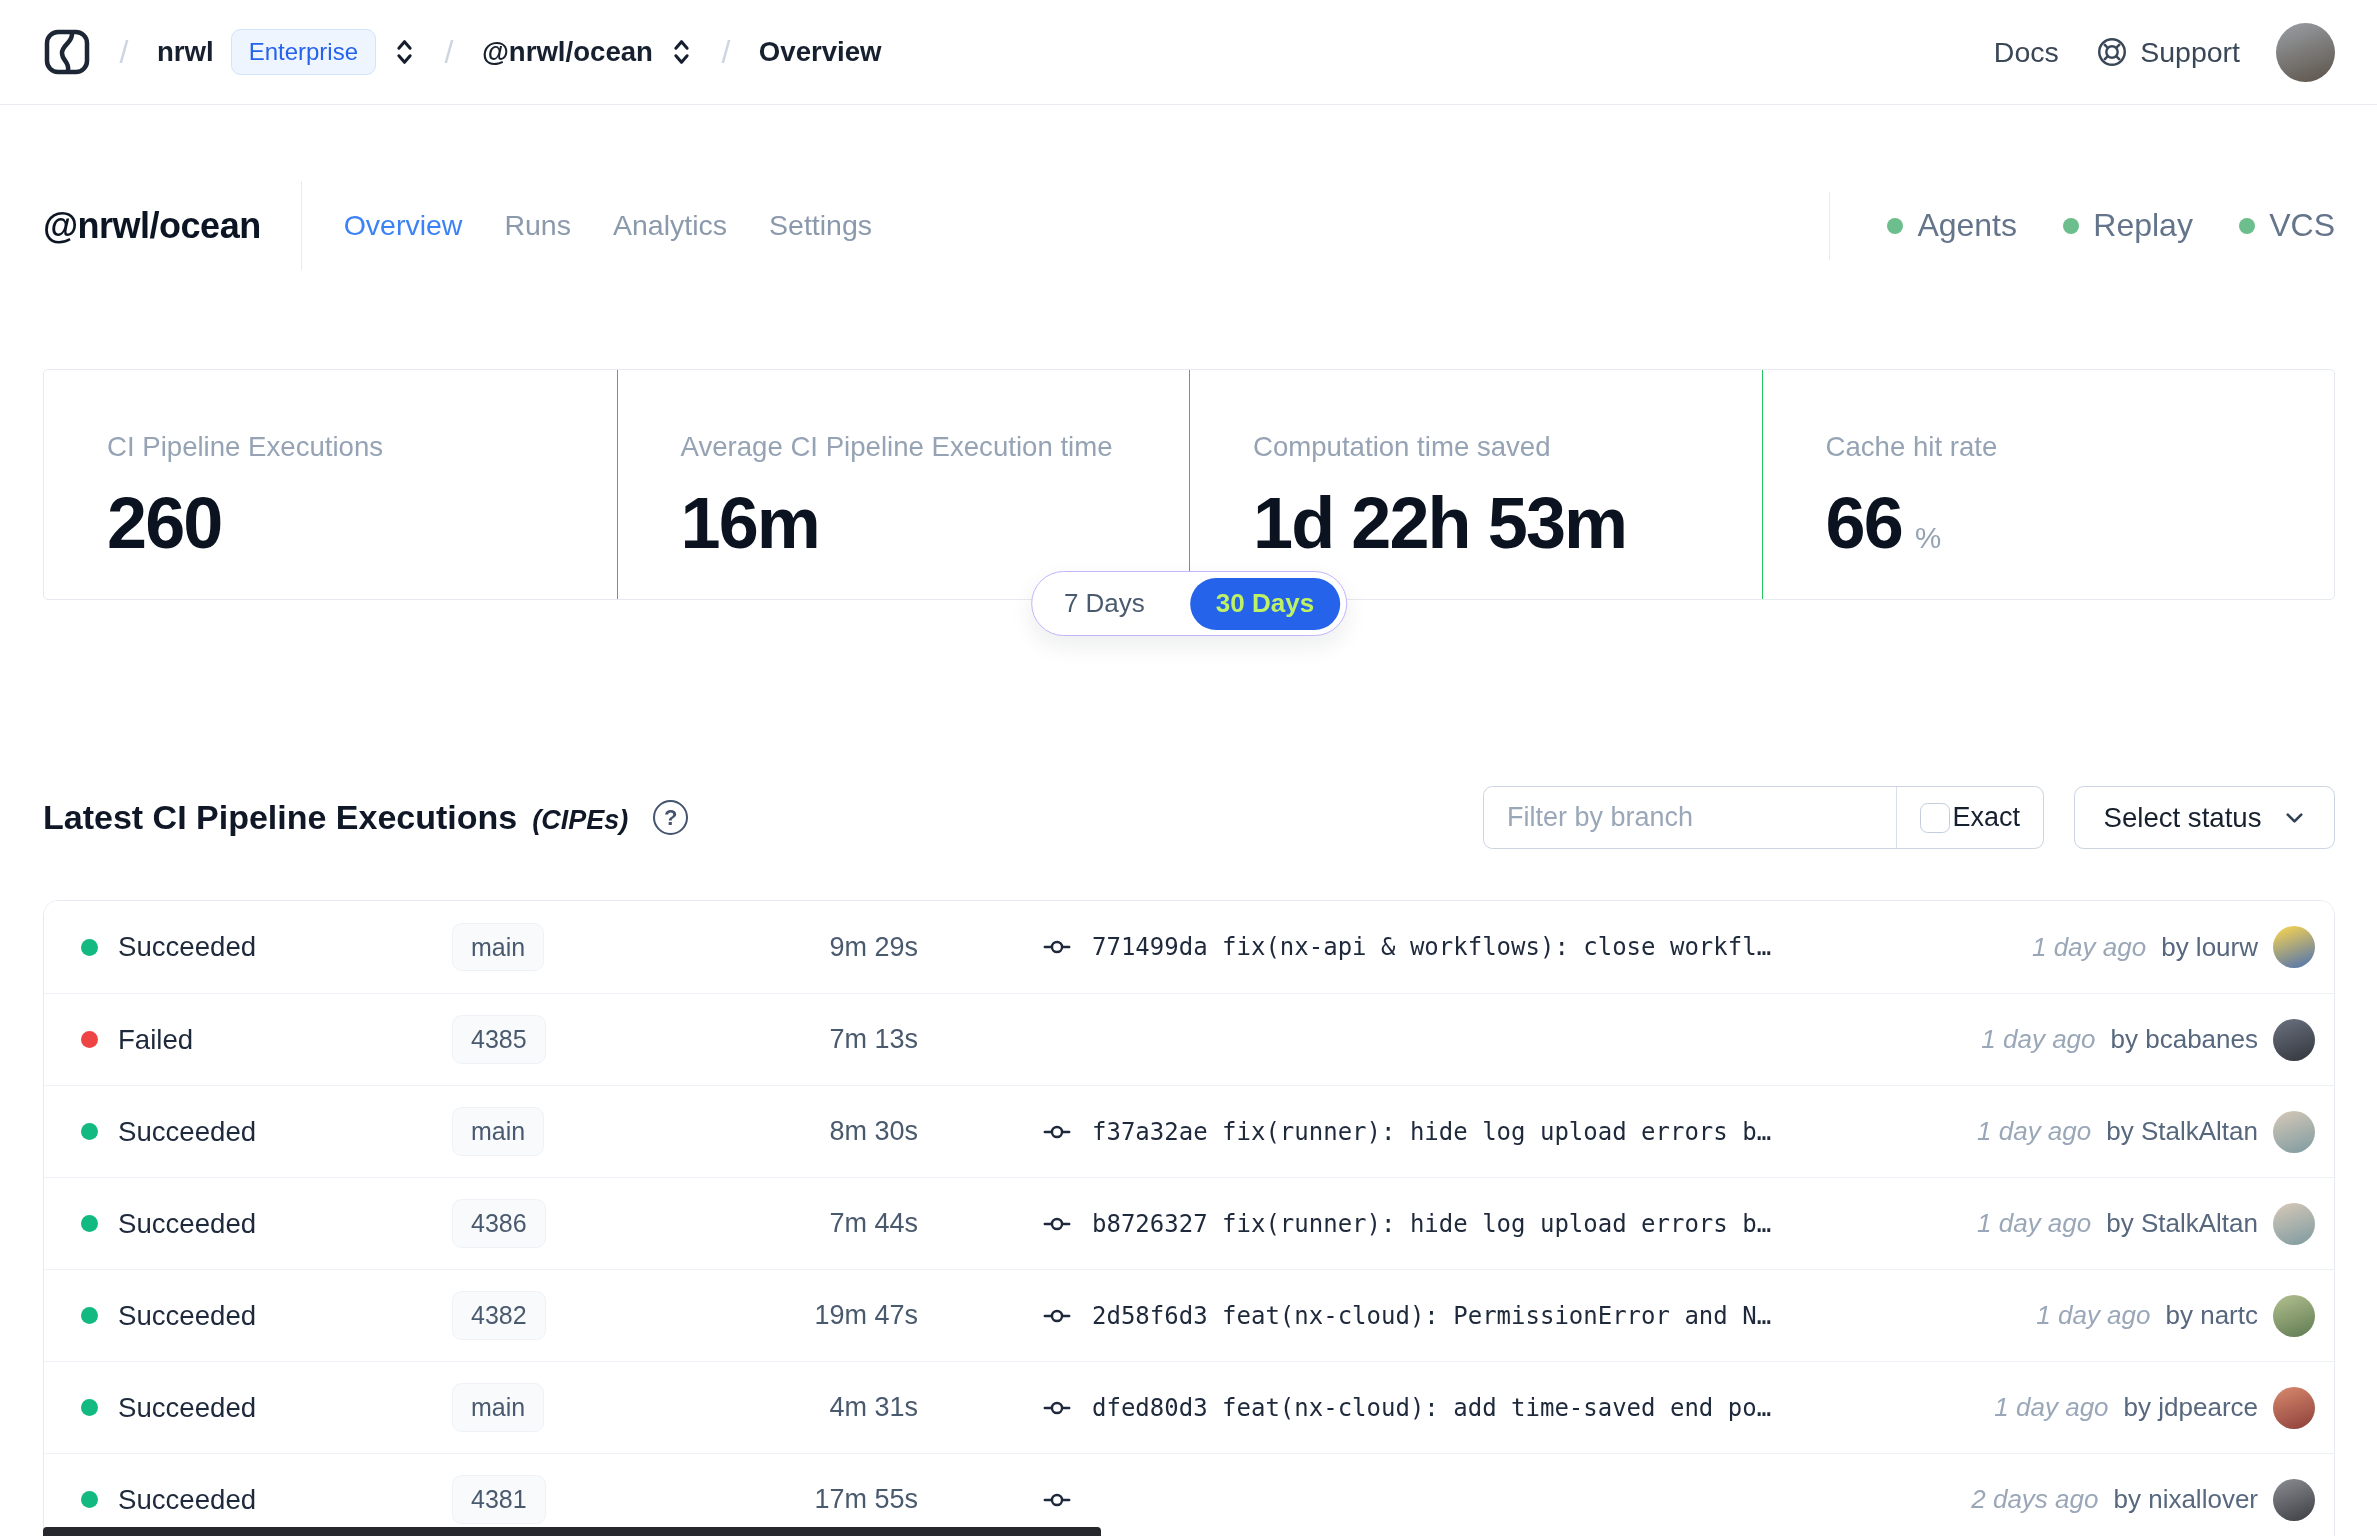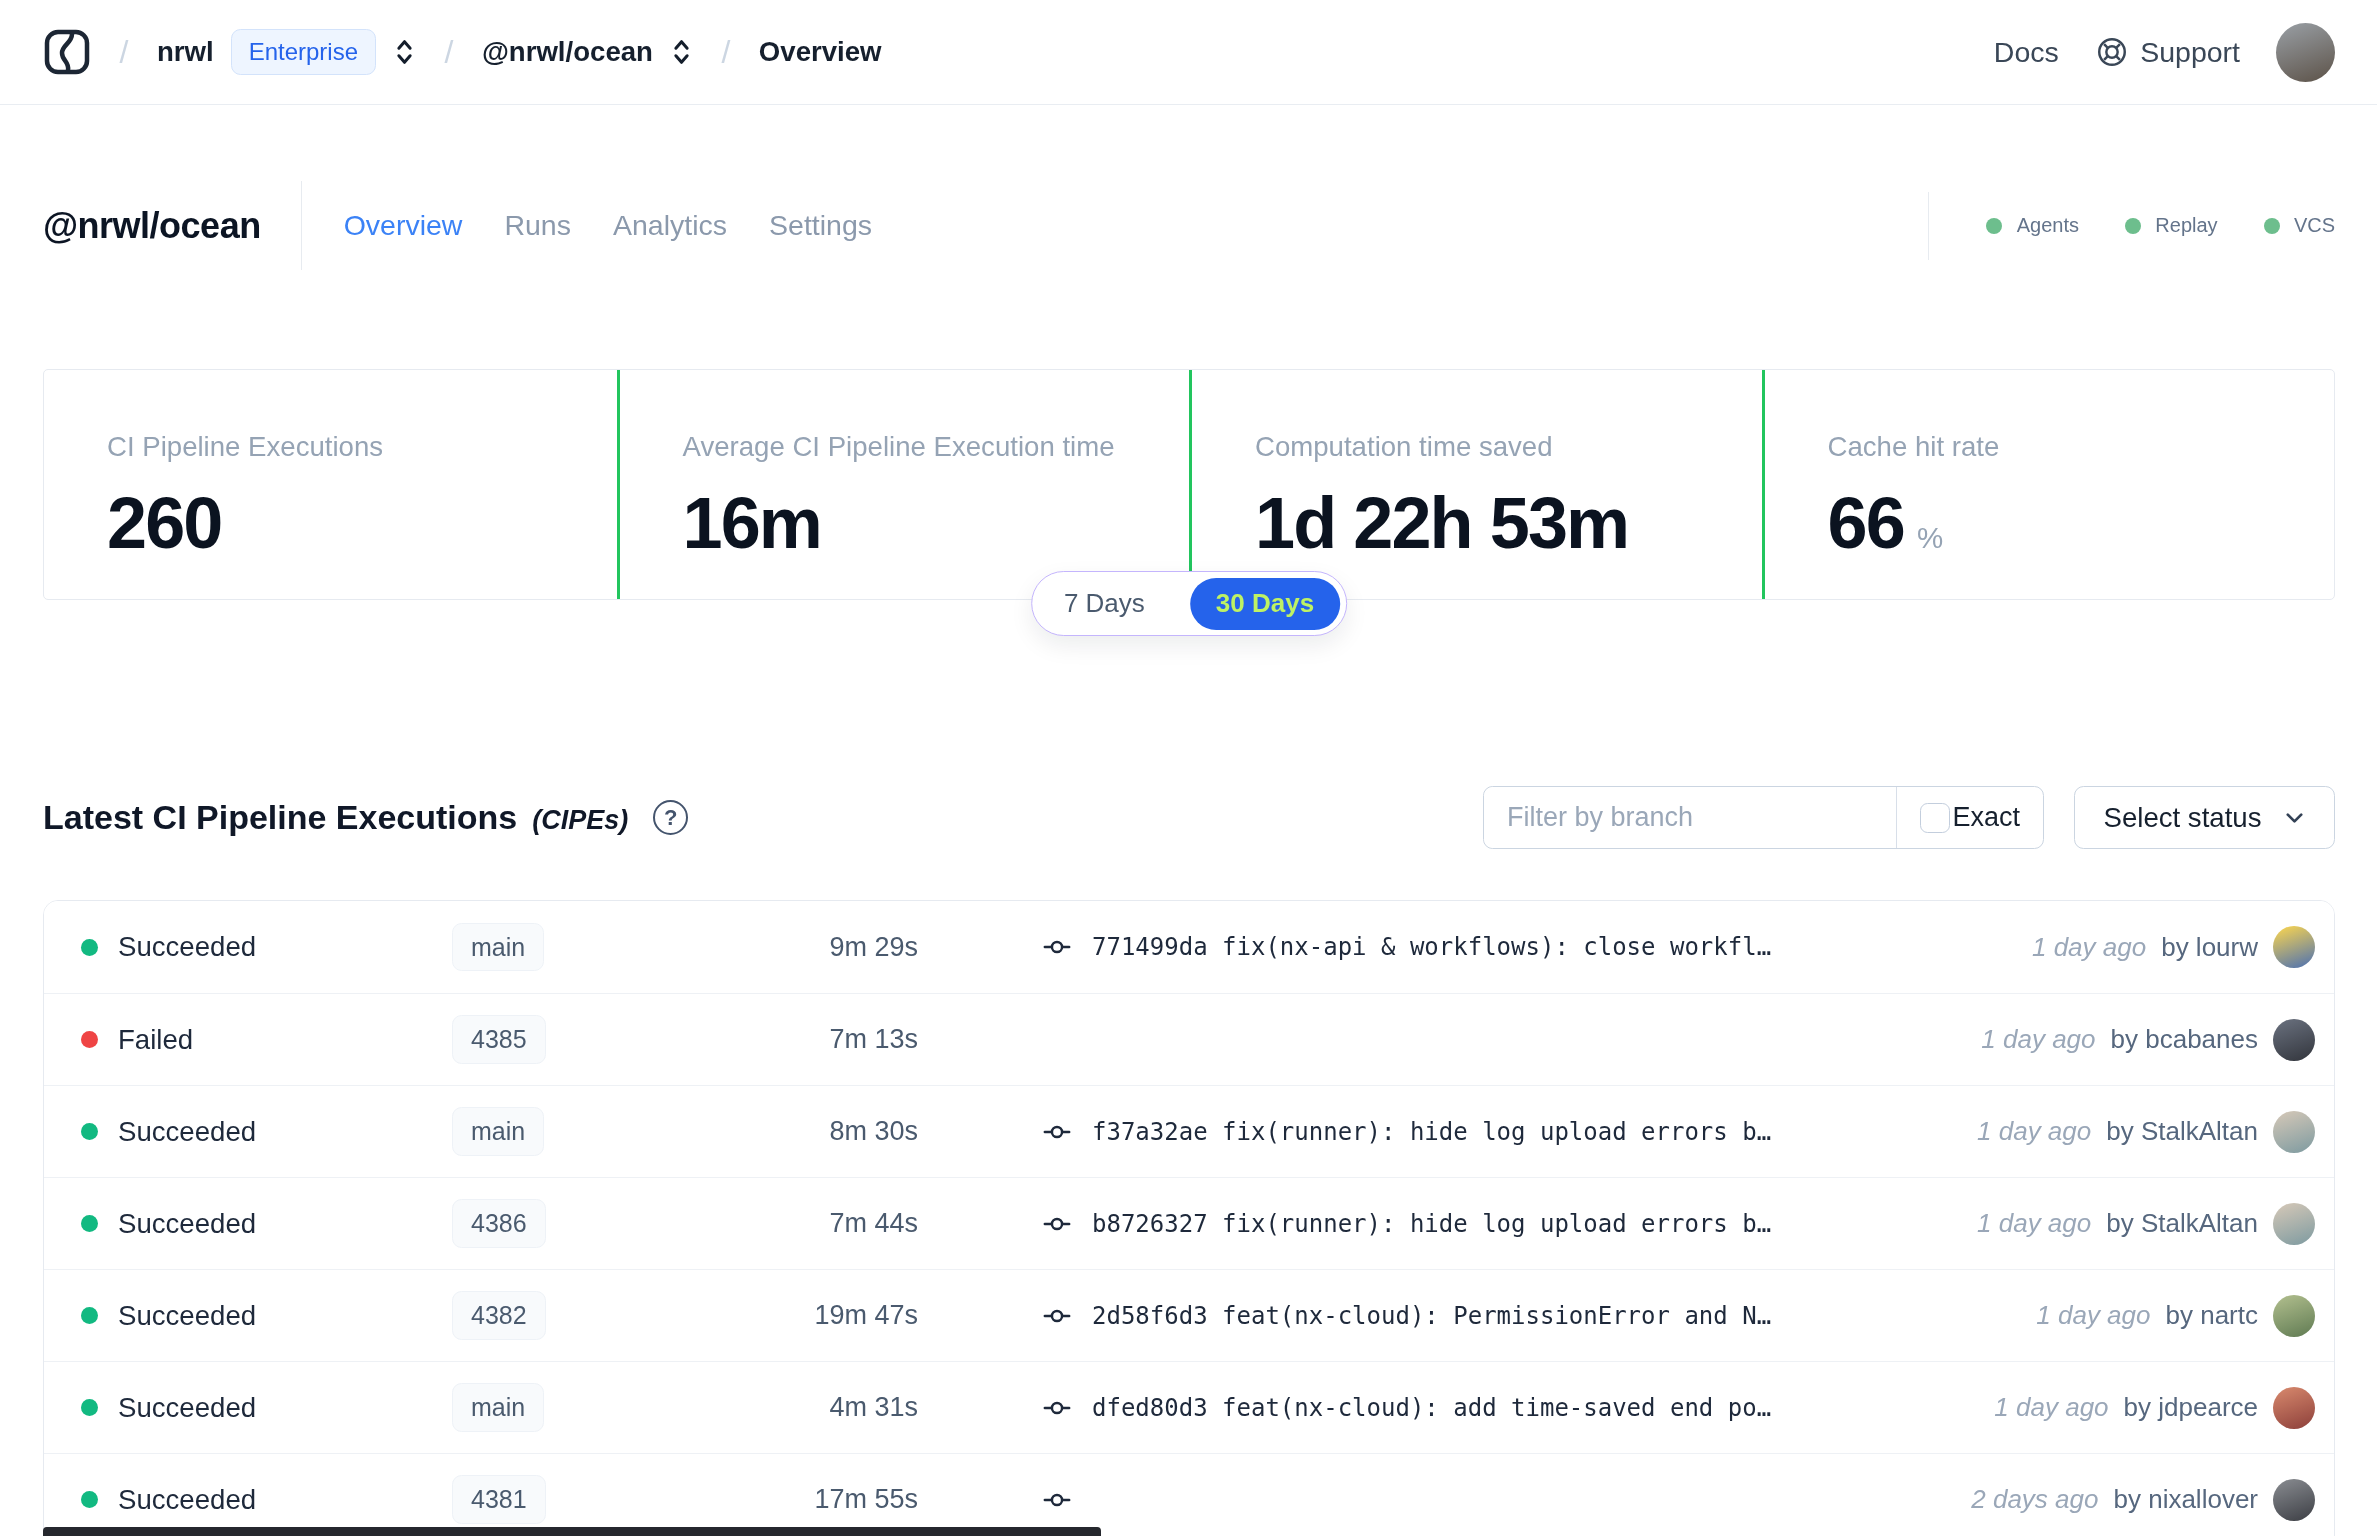--- a/index.html
+++ b/index.html
@@ -35,29 +35,29 @@
   .vdiv { width: 1px; align-self: stretch; background: #e7ebf0; }
   .wsheader .vdiv1 { margin-left: 40px; }
   .tabs { display: flex; align-items: center; gap: 42px; margin-left: 42px; }
   .tab { font-size: 28.5px; color: #8b99ac; cursor: pointer; }
   .tab.active { color: #3b82f6; font-weight: 500; }
   .ws-right { margin-left: auto; display: flex; align-items: center; }
   .ws-right .vdiv2 { margin-right: 57px; height: 68px; align-self: center; }
   .pills { display: flex; align-items: center; gap: 46px; }
   .pill { display: flex; align-items: center; gap: 14.3px; cursor: pointer; }
   .pill-dot { width: 16px; height: 16px; border-radius: 50%; }
-  .pill-label { font-size: 20px; color: #64748b; }
+  .pill-label { font-size: 32px; color: #64748b; }
 
   
   .stats { margin: 99px 43px 0; position: relative; }
   .cards {
     display: grid; grid-template-columns: repeat(4, 1fr);
     border: 1px solid #e6eaf0; border-radius: 5px; height: 231px; background: #fff;
   }
-  .card { padding: 61px 0 0 63px; border-left: 3px solid #22c55e; }
+  .card { padding: 61px 0 0 63px; border-left: 1px solid #22c55e; }
   .card:first-child { border-left: none; }
   .card-label { font-size: 27.6px; color: #95a3b4; }
   .card-value { margin-top: 19px; font-size: 72px; font-weight: 700; color: #0b1320; letter-spacing: -1.9px; display: flex; align-items: baseline; gap: 13.3px; }
   .card-suffix { font-size: 29.5px; color: #95a3b4; font-weight: 400; letter-spacing: 0; }
   .toggle {
     position: absolute; top: 202px; left: 50%; transform: translateX(-50%);
     background: #fff; border: 1px solid #c4b5fd; border-radius: 950px; padding: 5.7px;
     display: flex; gap: 19px; box-shadow: 0 9.5px 23px rgba(15,23,42,.08);
   }
   .toggle-opt { font-size: 26px; padding: 10.5px 26px; border-radius: 950px; color: #4a5a6e; font-weight: 500; cursor: pointer; white-space: nowrap; }

